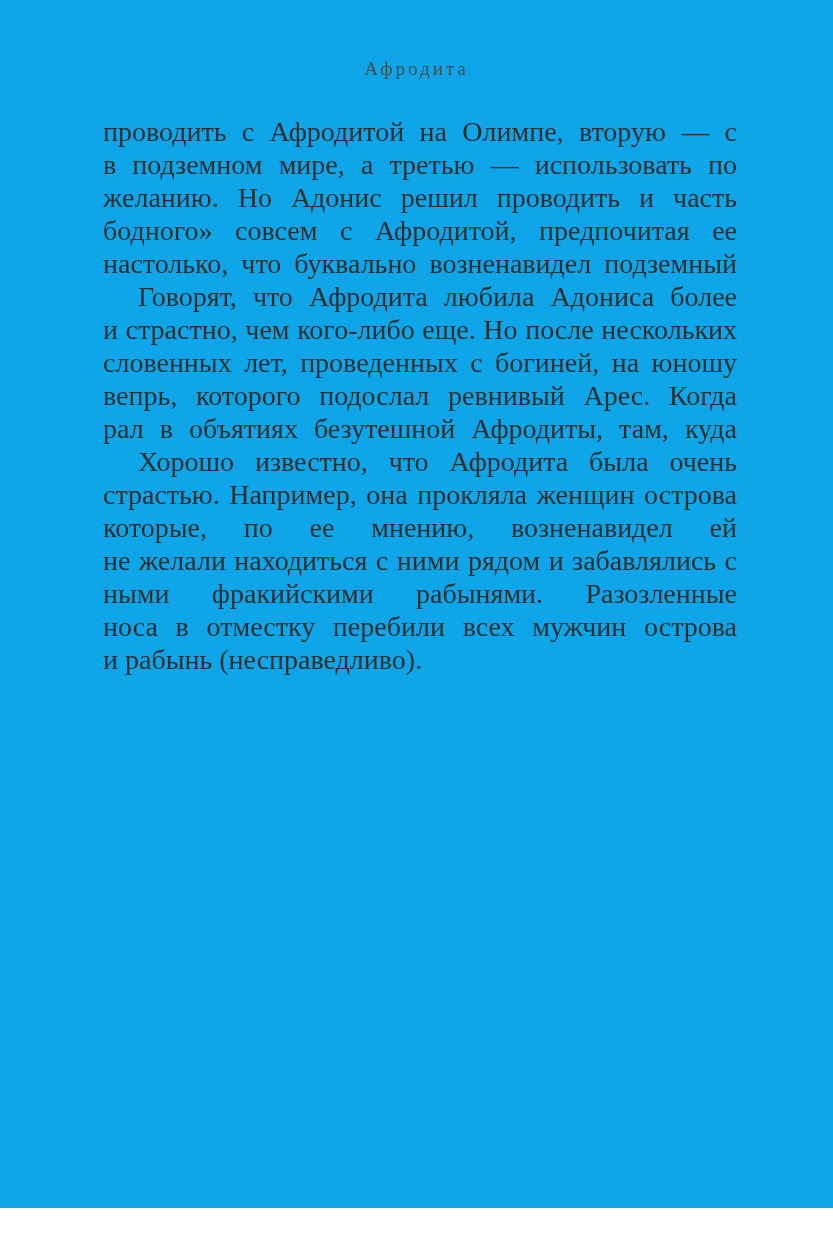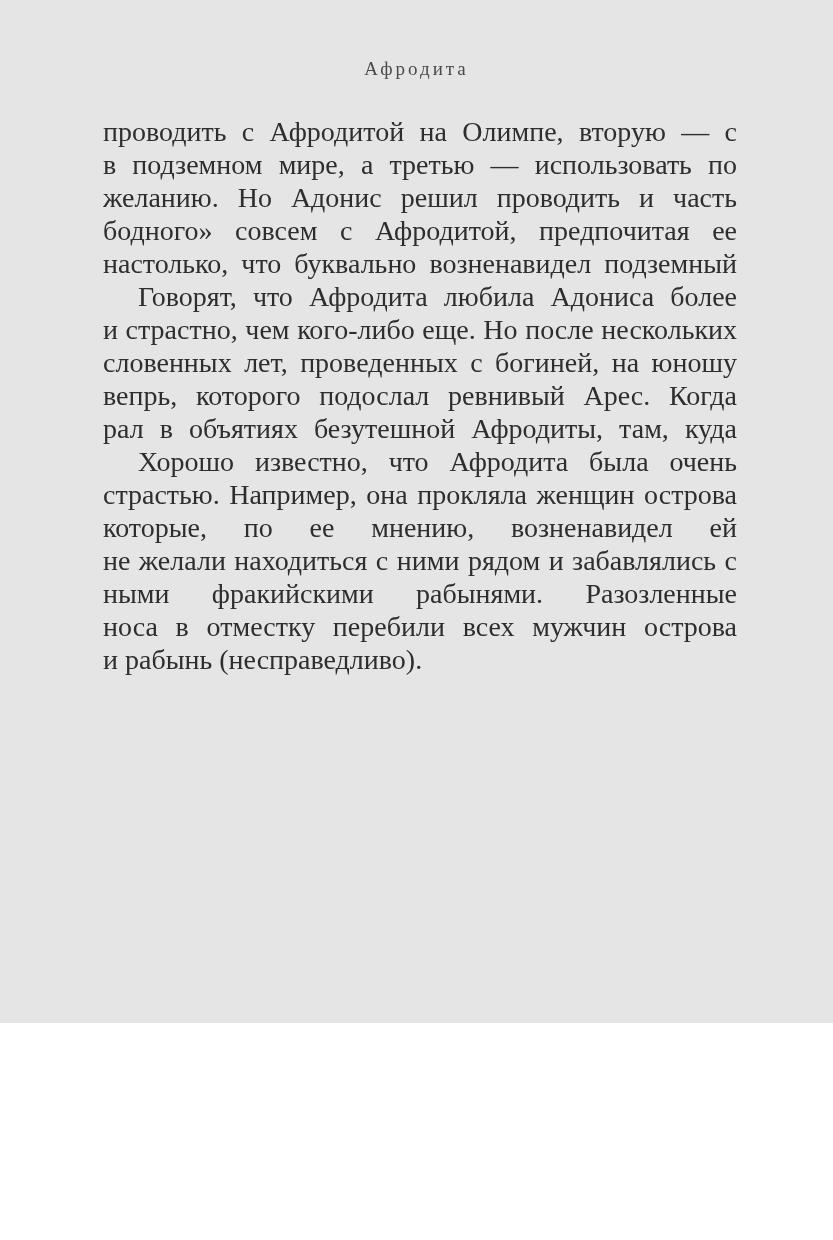--- a/index.html
+++ b/index.html
@@ -3,22 +3,22 @@
 <meta charset="utf-8">
 <style>
   html, body {
     margin: 0;
     padding: 0;
     background: #ffffff;
   }
   .page {
     position: relative;
     width: 833px;
-    height: 1023px;
-    background: #e5e5e5;
+    height: 1208px;
+    background: #0ea5e9;
     overflow: hidden;
     font-family: "Liberation Serif", "DejaVu Serif", serif;
   }
   .running-head {
     position: absolute;
     top: 58px;
     left: 0;
     width: 100%;
     text-align: center;
     font-size: 19px;

